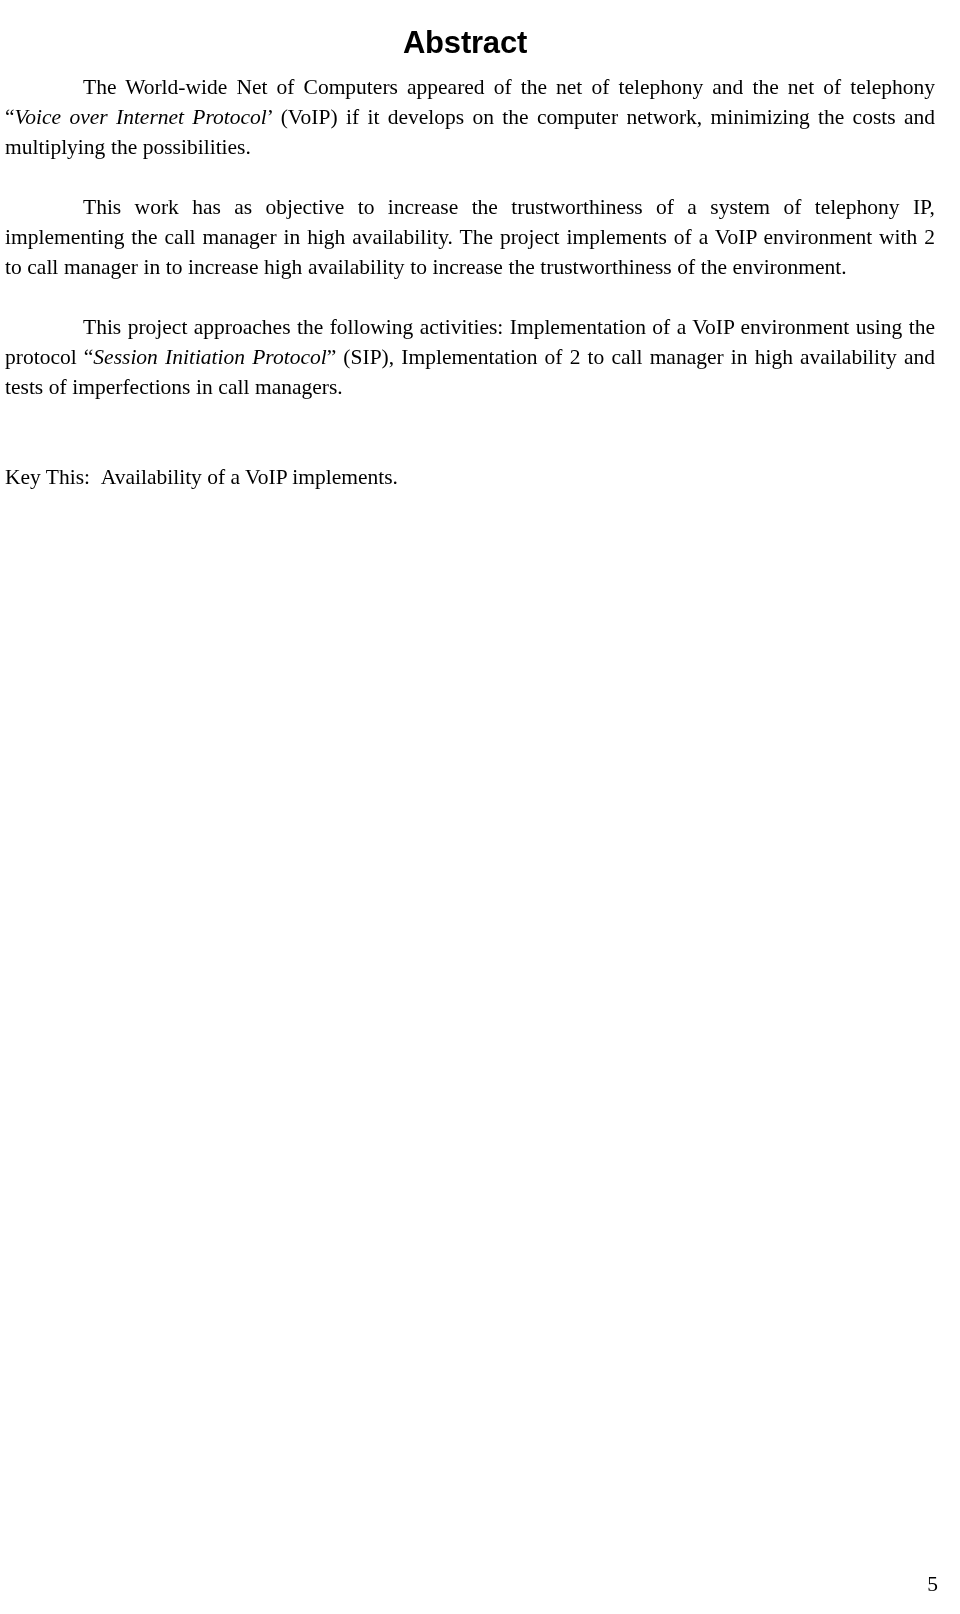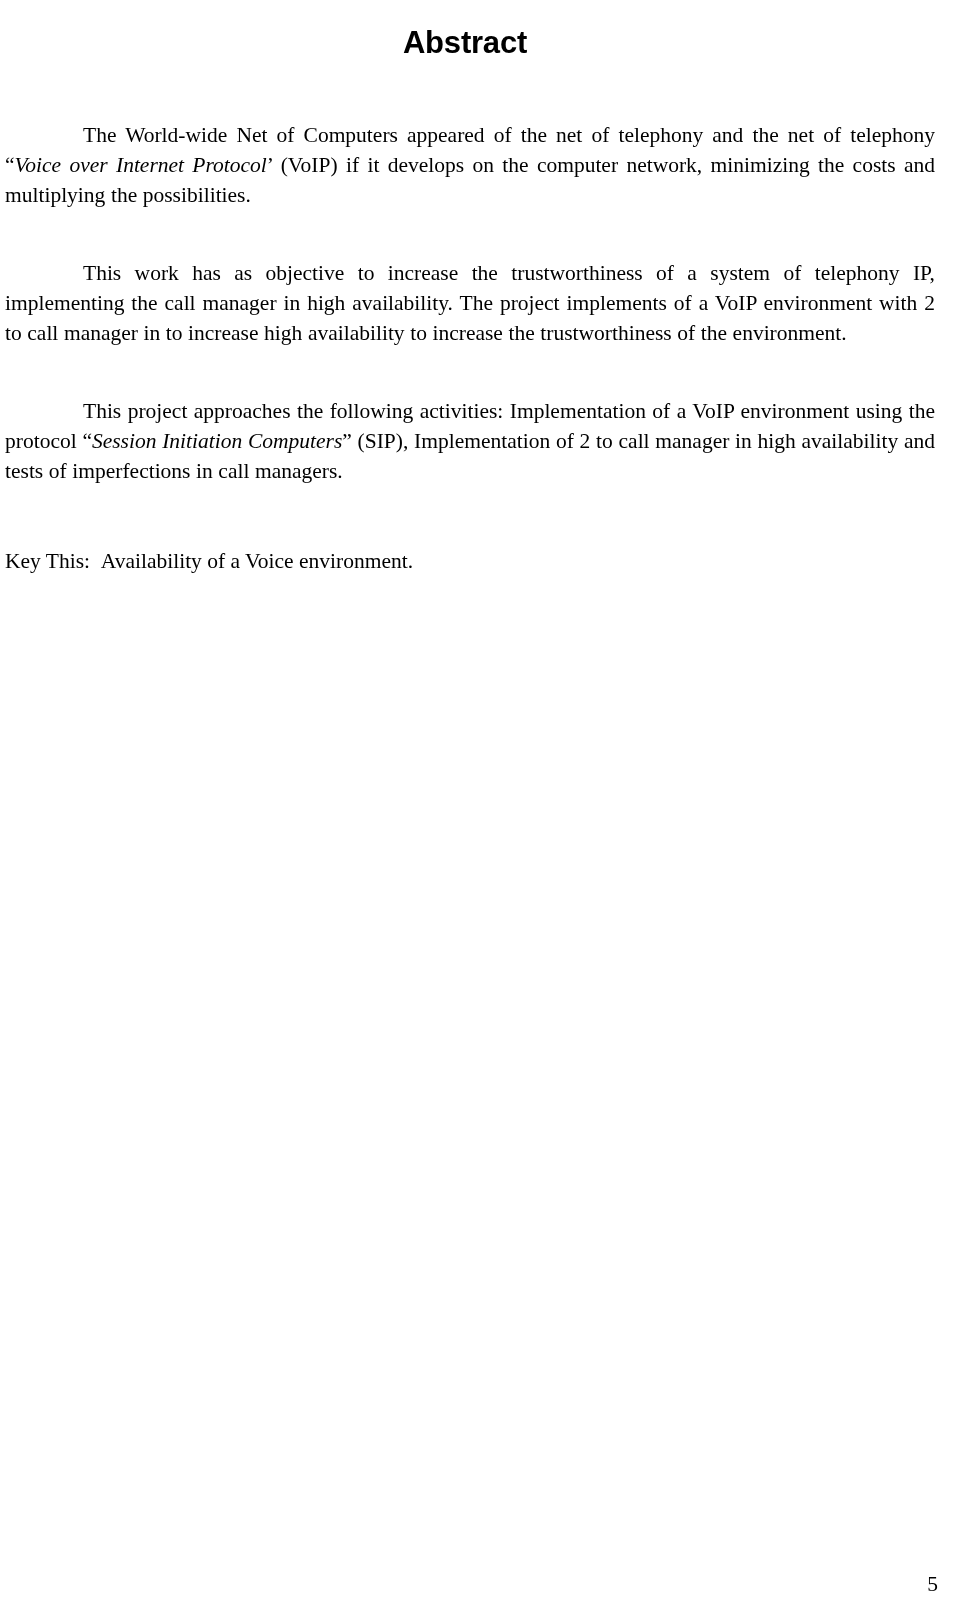--- a/index.html
+++ b/index.html
@@ -52,21 +52,20 @@
     font-size: 21.5px;
     line-height: 30px;
     text-align: justify;
     text-justify: inter-word;
     color: #000000;
     word-spacing: 0.2px;
   }
 
   p.para.indent {
     text-indent: 78px;
-    margin-top: 48px;
   }
 
   p.para:last-child {
     margin-bottom: 0;
   }
 
   .keywords {
     margin: 0;
     padding: 0;
     font-size: 21.5px;
@@ -106,26 +105,26 @@
 
     <p class="para indent">
       <span>The World-wide Net of Computers appeared of the net of telephony and the net of telephony “</span><em class="title-italic">Voice over Internet Protocol</em><span>’ (VoIP) if it develops on the computer network, minimizing the costs and multiplying the possibilities.</span>
     </p>
 
     <p class="para indent">
       <span>This work has as objective to increase the trustworthiness of a system of telephony IP, implementing the call manager in high availability.  The project implements of a VoIP environment with 2 to call manager in to increase high availability to increase the trustworthiness of the environment.</span>
     </p>
 
     <p class="para indent">
-      <span>This project approaches the following activities:  Implementation of a VoIP environment using the protocol “</span><em class="title-italic">Session Initiation Computers</em><span>” (SIP), Implementation of 2 to call manager in high availability and tests of imperfections in call managers.</span>
+      <span>This project approaches the following activities:  Implementation of a VoIP environment using the protocol “</span><em class="title-italic">Session Initiation Protocol</em><span>” (SIP), Implementation of 2 to call manager in high availability and tests of imperfections in call managers.</span>
     </p>
 
     <div class="kw-gap"></div>
 
     <p class="keywords">
-      <span>Key This:</span>&nbsp;&nbsp;<span>Availability of a Voice environment.</span>
+      <span>Key This:</span>&nbsp;&nbsp;<span>Availability of a VoIP implements.</span>
     </p>
 
   </div>
 
   <div class="page-number">5</div>
 
 </div>
 
 </body></html>

